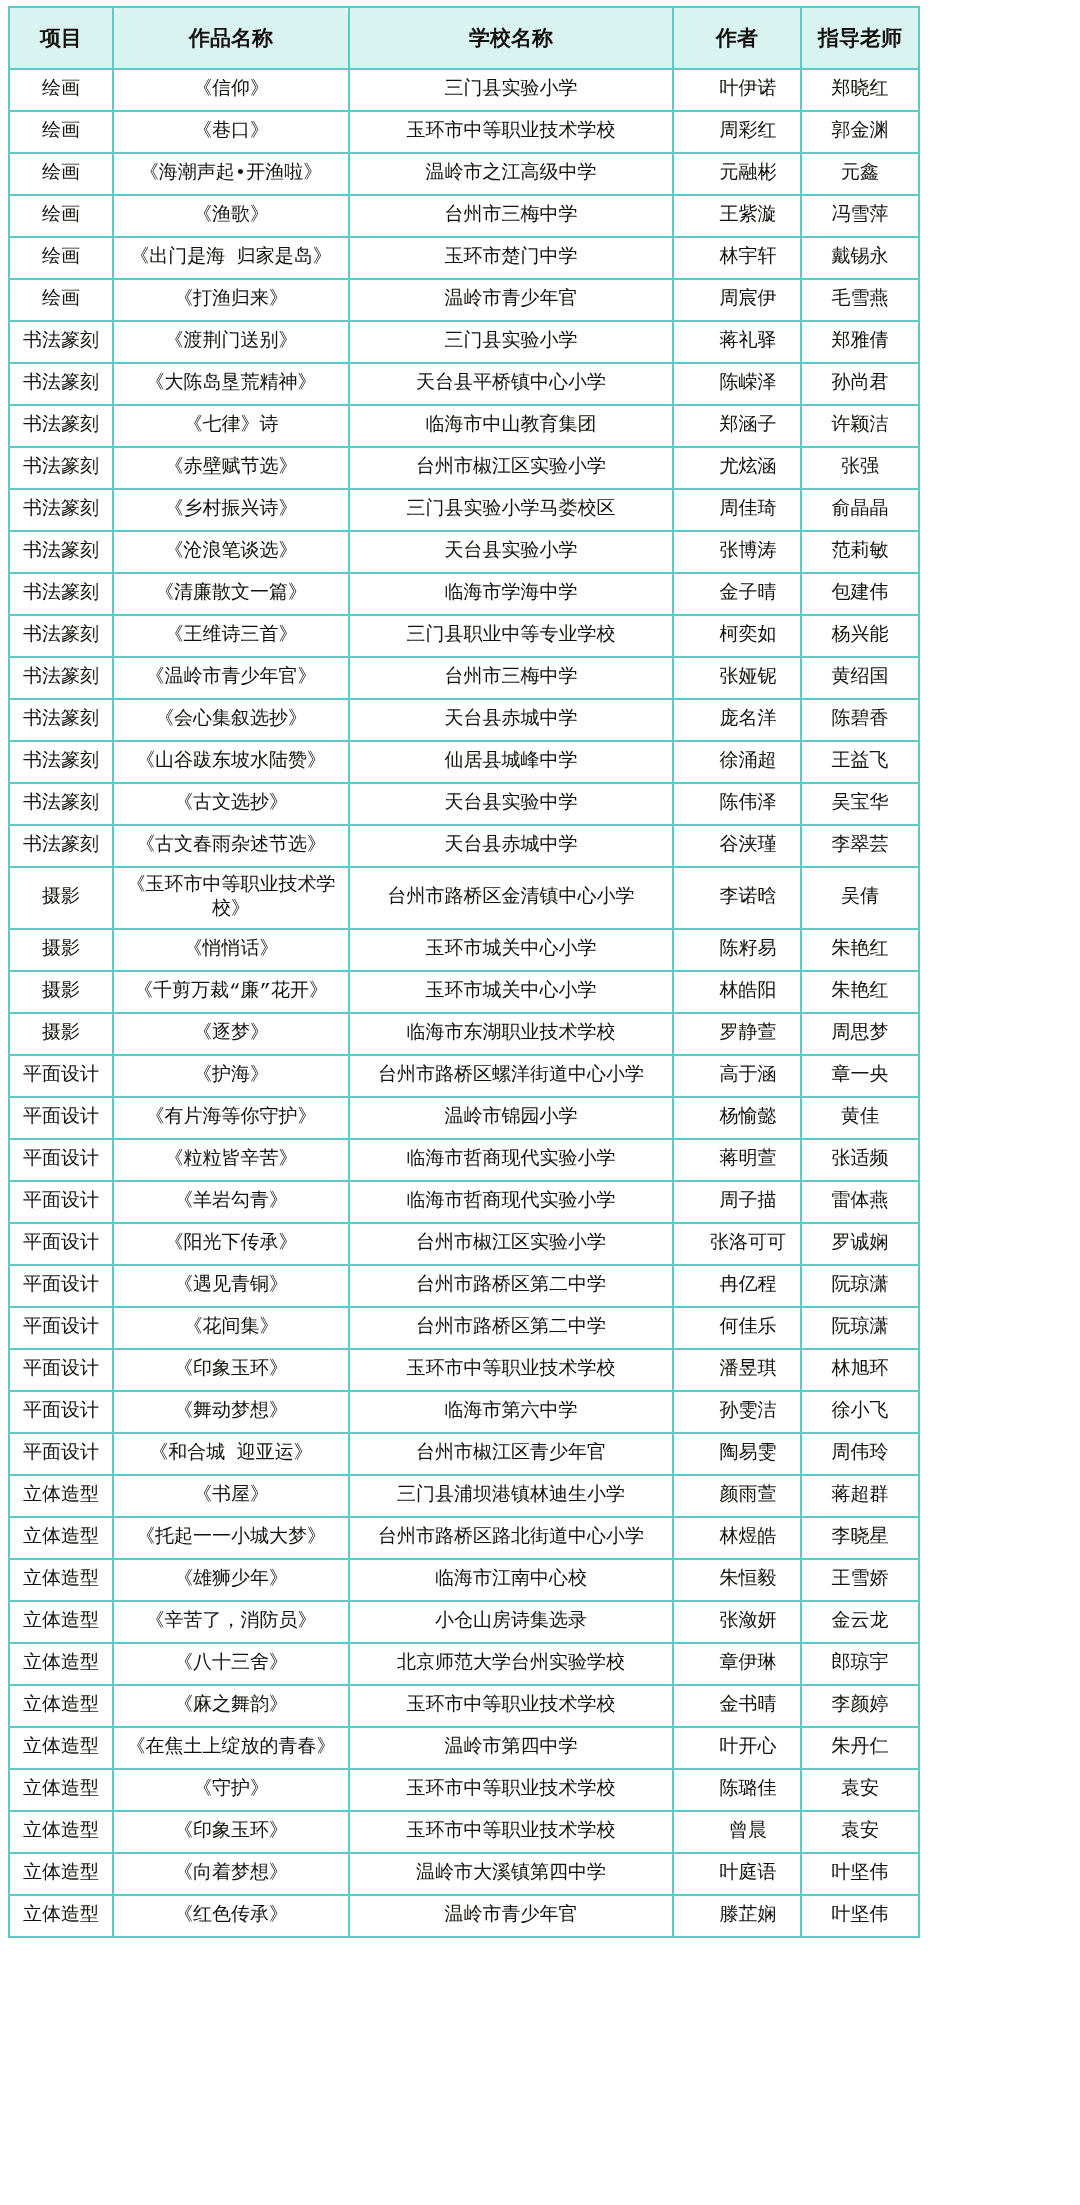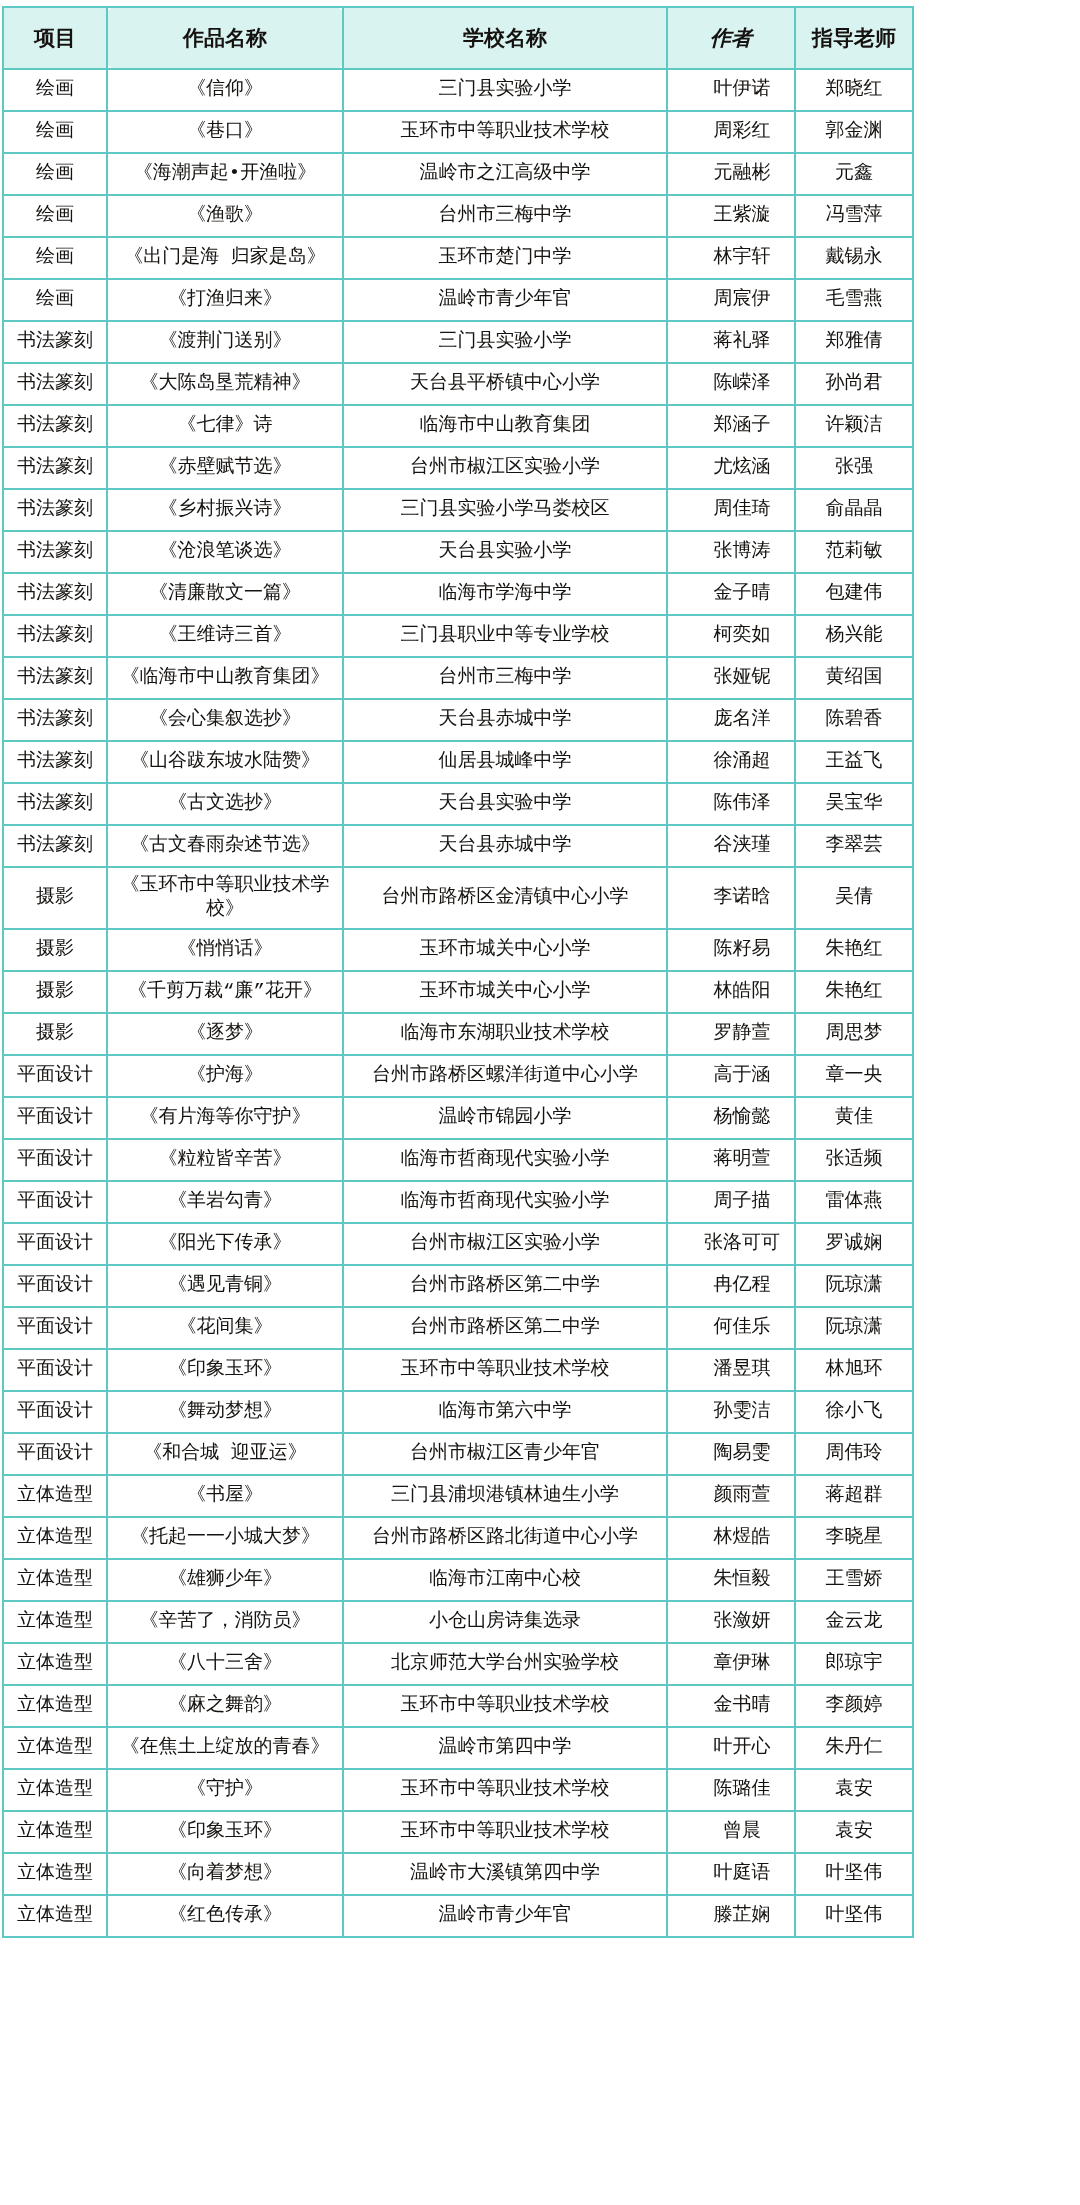--- a/index.html
+++ b/index.html
@@ -7,21 +7,21 @@
     padding: 0;
     background: #ffffff;
   }
   body {
     width: 1080px;
     font-family: "Liberation Sans", sans-serif;
   }
   #award-table {
     border-collapse: collapse;
     width: 908px;
-    margin: 6px 8px 8px 2px;
+    margin: 6px 8px 8px 8px;
     table-layout: fixed;
   }
   #award-table td, #award-table th {
     border: 2px solid #5ec8c4;
     text-align: center;
     vertical-align: middle;
     color: #15120f;
     font-size: 19px;
     padding: 6px 2px;
     line-height: 1.25;
@@ -38,21 +38,21 @@
     font-family: Liberation Mono, monospace;
   }
   #award-table tbody td.c-project { width: 98px; }
   #award-table tbody td.c-work    { width: 230px; }
   #award-table tbody td.c-school  { width: 318px; }
   #award-table tbody td.c-author  { width: 122px; padding-left: 24px; }
   #award-table tbody td.c-teacher { width: 112px; }
   th.c-project { width: 98px; }
   th.c-work    { width: 230px; border-radius: 8px; }
   th.c-school  { width: 318px; }
-  th.c-author  { width: 122px; font-style: italic; }
+  th.c-author  { width: 122px; }
   th.c-teacher { width: 112px; }
 </style>
 </head>
 <body>
 
 <table id="award-table">
   <thead>
     <tr>
       <th class="c-project">项目</th>
       <th class="c-work">作品名称</th>
@@ -155,21 +155,21 @@
       </tr>
       <tr>
         <td class="c-project">书法篆刻</td>
         <td class="c-work">《王维诗三首》</td>
         <td class="c-school">三门县职业中等专业学校</td>
         <td class="c-author">柯奕如</td>
         <td class="c-teacher">杨兴能</td>
       </tr>
       <tr>
         <td class="c-project">书法篆刻</td>
-        <td class="c-work">《临海市中山教育集团》</td>
+        <td class="c-work">《温岭市青少年官》</td>
         <td class="c-school">台州市三梅中学</td>
         <td class="c-author">张娅铌</td>
         <td class="c-teacher">黄绍国</td>
       </tr>
       <tr>
         <td class="c-project">书法篆刻</td>
         <td class="c-work">《会心集叙选抄》</td>
         <td class="c-school">天台县赤城中学</td>
         <td class="c-author">庞名洋</td>
         <td class="c-teacher">陈碧香</td>

